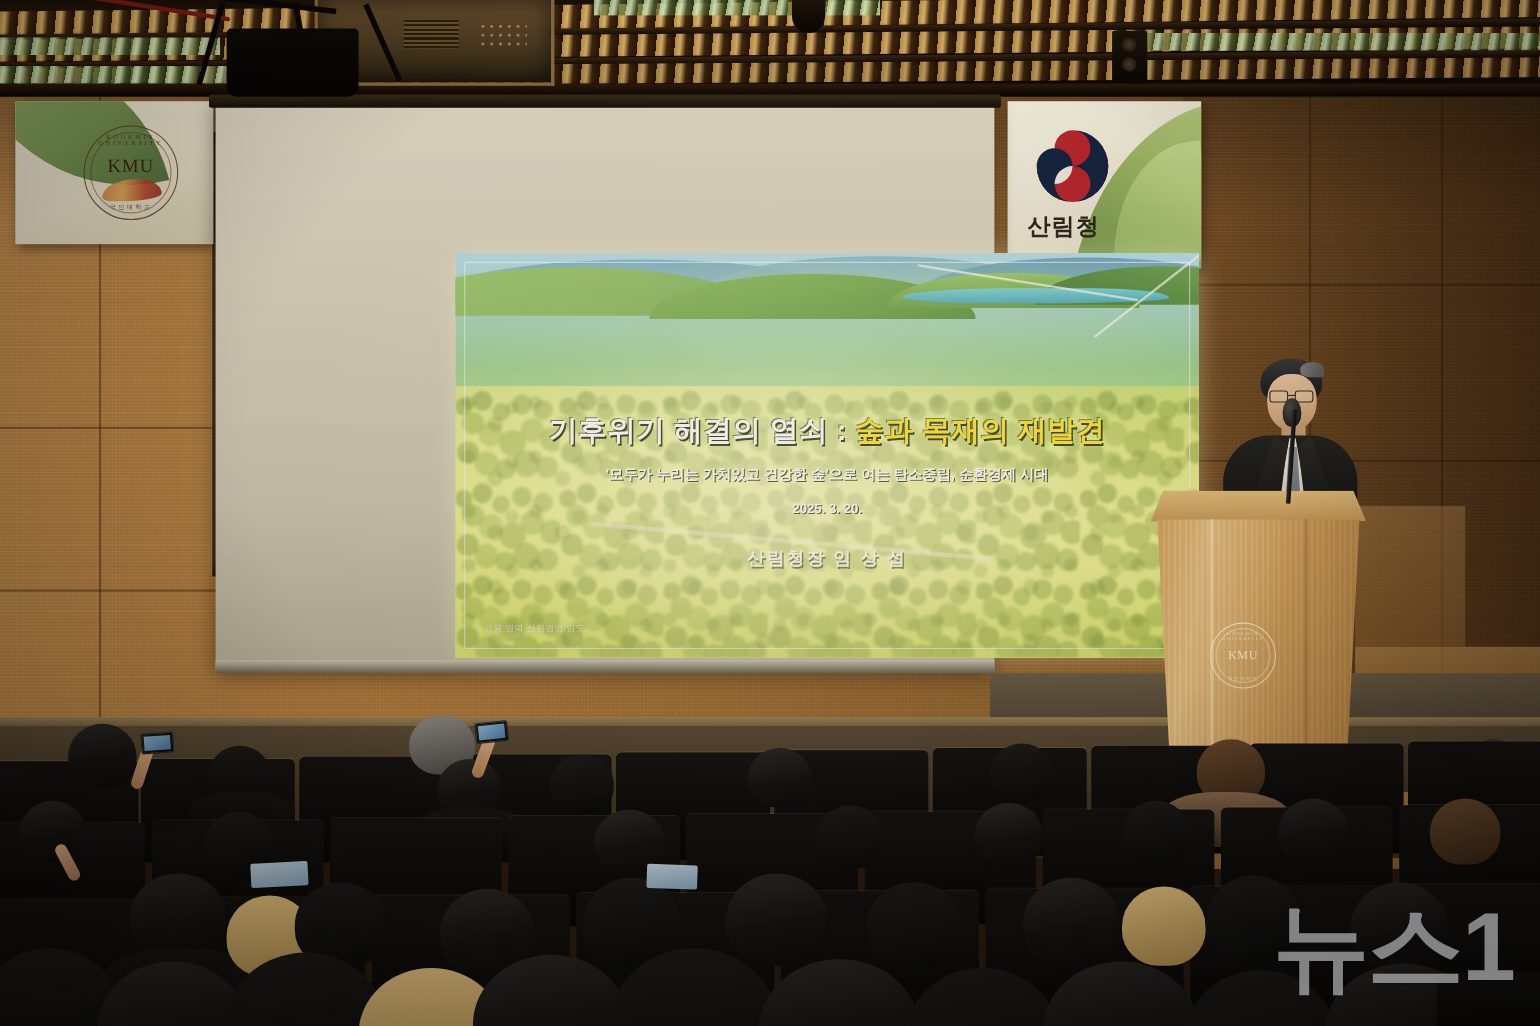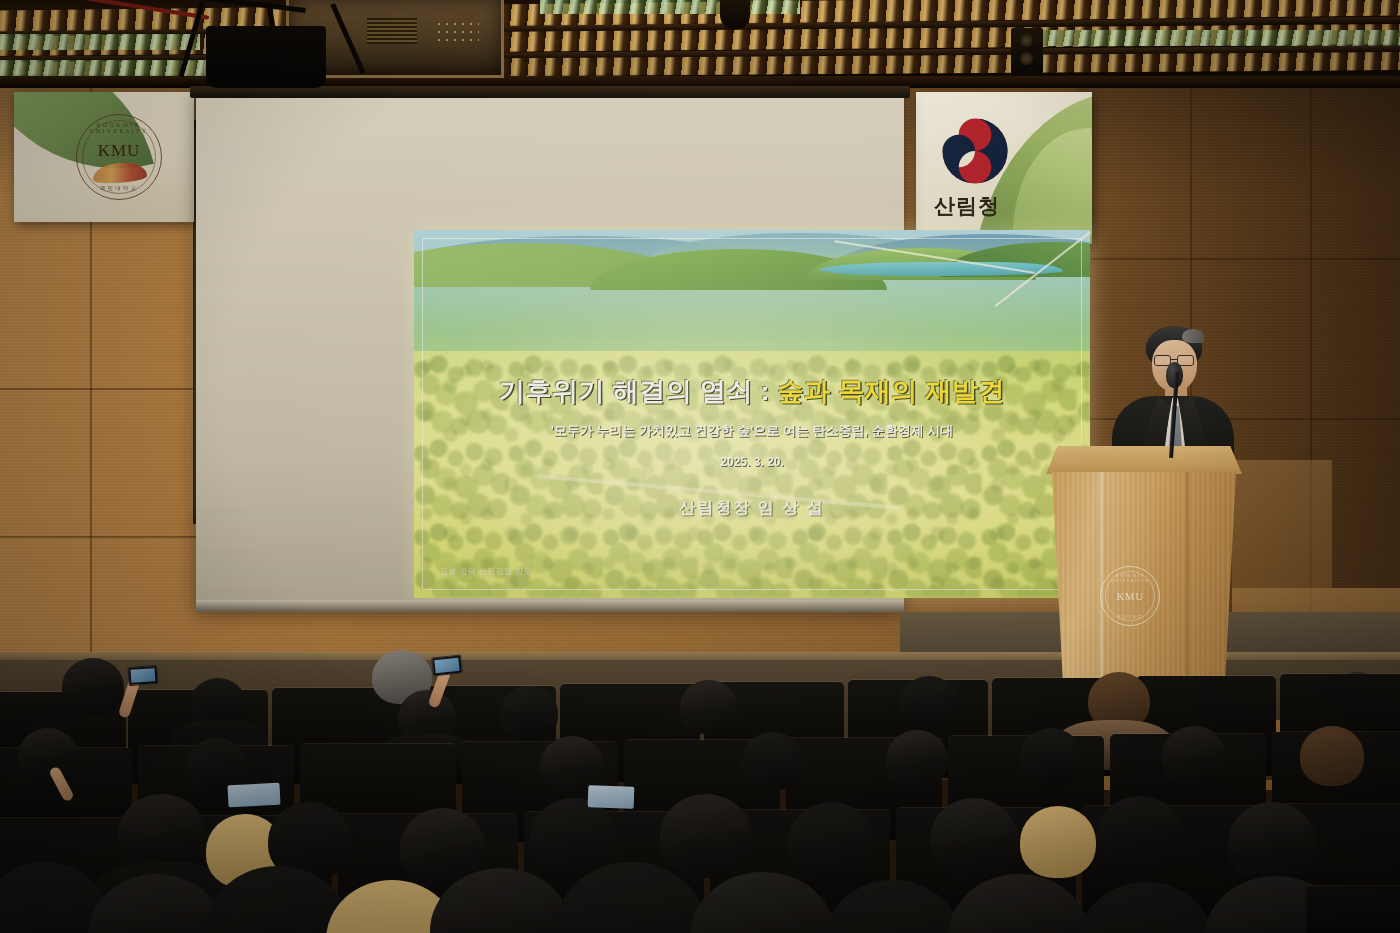--- a/index.html
+++ b/index.html
@@ -808,13 +808,14 @@
     <div class="head hair-dark" style="left:948px; top:238px; width:142px; height:126px;"></div>
     <div class="head hair-black" style="left:1078px;top:246px; width:136px; height:122px;"></div>
     <div class="head hair-dark" style="left:1204px;top:240px; width:144px; height:126px;"></div>
     <div class="chair" style="left:1306px;top:250px; width:120px; height:60px;"></div>
 
   </div>
 
   <div class="warm"></div>
   <div class="vignette"></div>
 
+  <div class="watermark">뉴스1</div>
 </div>
 
 </body></html>

